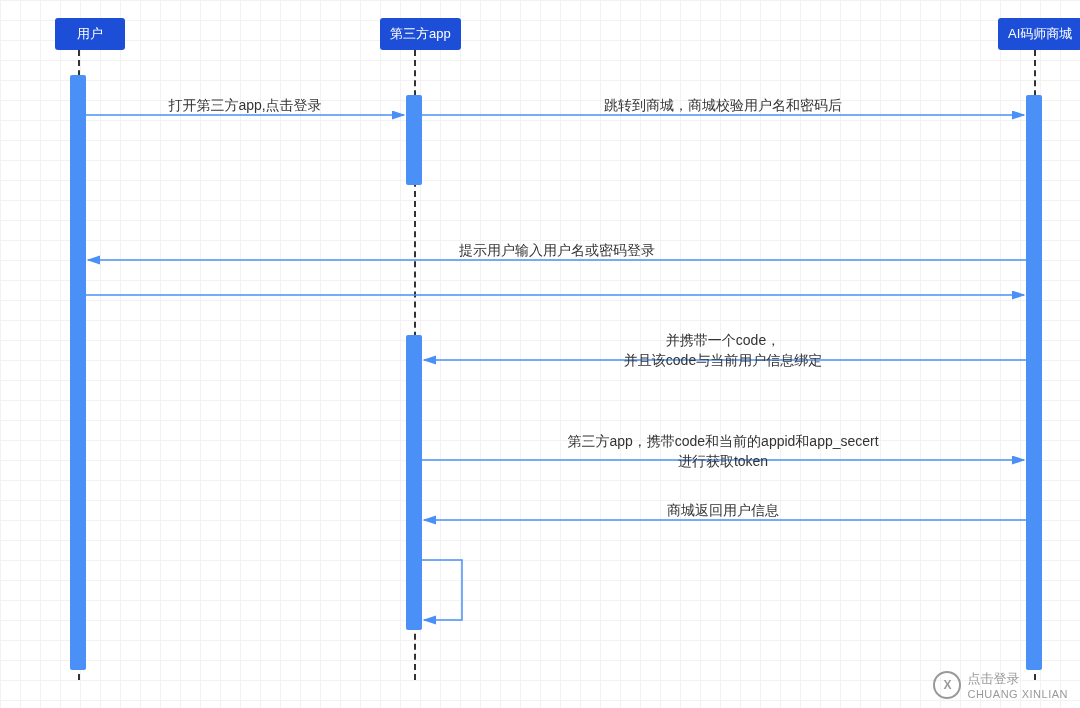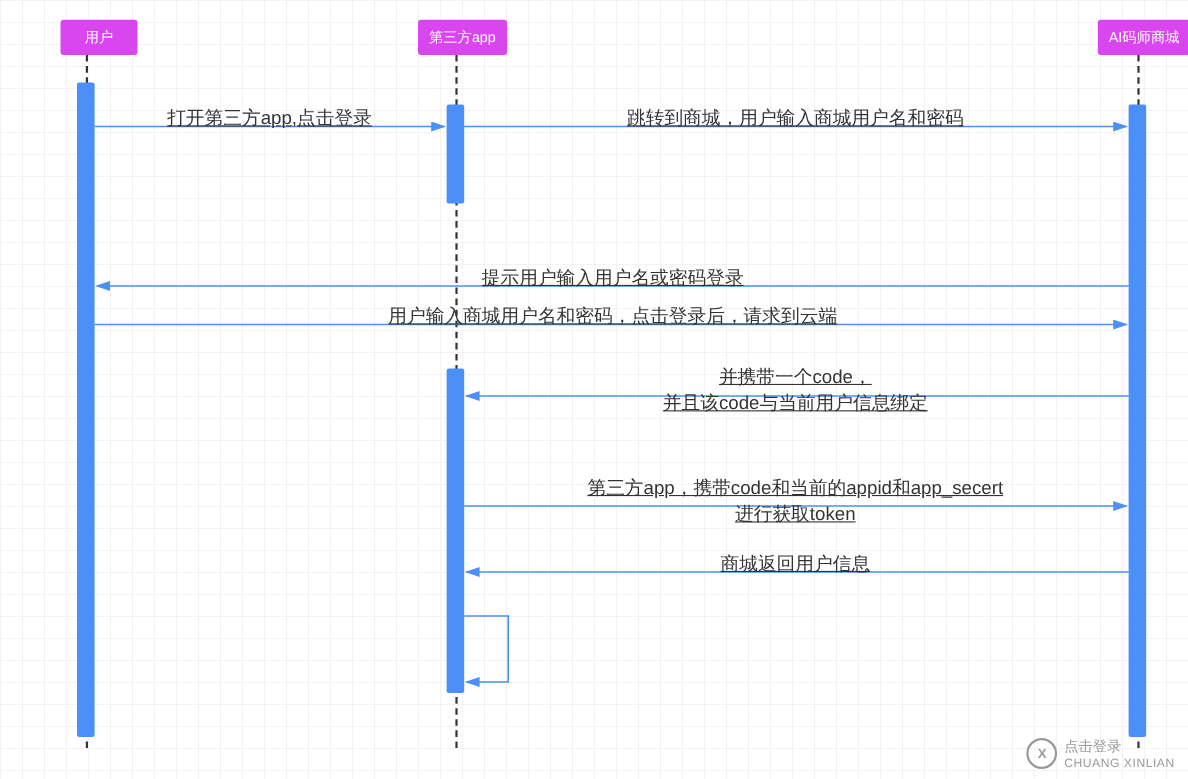--- a/index.html
+++ b/index.html
@@ -21,21 +21,21 @@
   }
   .diagram {
     position: absolute;
     inset: 0;
   }
   svg { position: absolute; inset: 0; }
   .participant-box {
     position: absolute;
     top: 18px;
     height: 32px;
-    background: #d946ef;
+    background: #1d4ed8;
     color: #fff;
     font-size: 13px;
     display: flex;
     align-items: center;
     justify-content: center;
     border-radius: 3px;
     padding: 0 10px;
     min-width: 50px;
     white-space: nowrap;
   }
@@ -48,27 +48,26 @@
   }
   .activation {
     position: absolute;
     width: 16px;
     background: #4a90f7;
     border-radius: 2px;
     transform: translateX(-50%);
   }
   .msg-label {
     position: absolute;
-    font-size: 17px;
+    font-size: 14px;
     color: #333;
     text-align: center;
     white-space: nowrap;
     line-height: 1.4;
     transform: translateX(-50%);
-    text-decoration: underline;
   }
   .watermark {
     position: absolute;
     right: 12px;
     bottom: 8px;
     display: flex;
     align-items: center;
     gap: 6px;
     color: #888;
     font-size: 13px;
@@ -127,23 +126,22 @@
     <line x1="1026" y1="360" x2="424" y2="360" stroke="#4a90f7" stroke-width="1.5" marker-end="url(#arrow)"></line>
 
     <line x1="422" y1="460" x2="1024" y2="460" stroke="#4a90f7" stroke-width="1.5" marker-end="url(#arrow)"></line>
 
     <line x1="1026" y1="520" x2="424" y2="520" stroke="#4a90f7" stroke-width="1.5" marker-end="url(#arrow)"></line>
 
     <path d="M 422 560 L 462 560 L 462 620 L 424 620" fill="none" stroke="#4a90f7" stroke-width="1.5" marker-end="url(#arrow)"></path>
   </svg>
 
   <div class="msg-label" style="left:245px; top:96px;">打开第三方app,点击登录</div>
-  <div class="msg-label" style="left:723px; top:96px;">跳转到商城，用户输入商城用户名和密码</div>
+  <div class="msg-label" style="left:723px; top:96px;">跳转到商城，商城校验用户名和密码后</div>
   <div class="msg-label" style="left:557px; top:241px;">提示用户输入用户名或密码登录</div>
-  <div class="msg-label" style="left:557px; top:276px;">用户输入商城用户名和密码，点击登录后，请求到云端</div>
   <div class="msg-label" style="left:723px; top:331px;" id="msg5">
       <div>并携带一个code，</div>
       <div>并且该code与当前用户信息绑定</div>
     </div>
   <div class="msg-label" style="left:723px; top:432px;" id="msg6">
       <div>第三方app，携带code和当前的appid和app_secert</div>
       <div>进行获取token</div>
     </div>
   <div class="msg-label" style="left:723px; top:501px;">商城返回用户信息</div>
 

